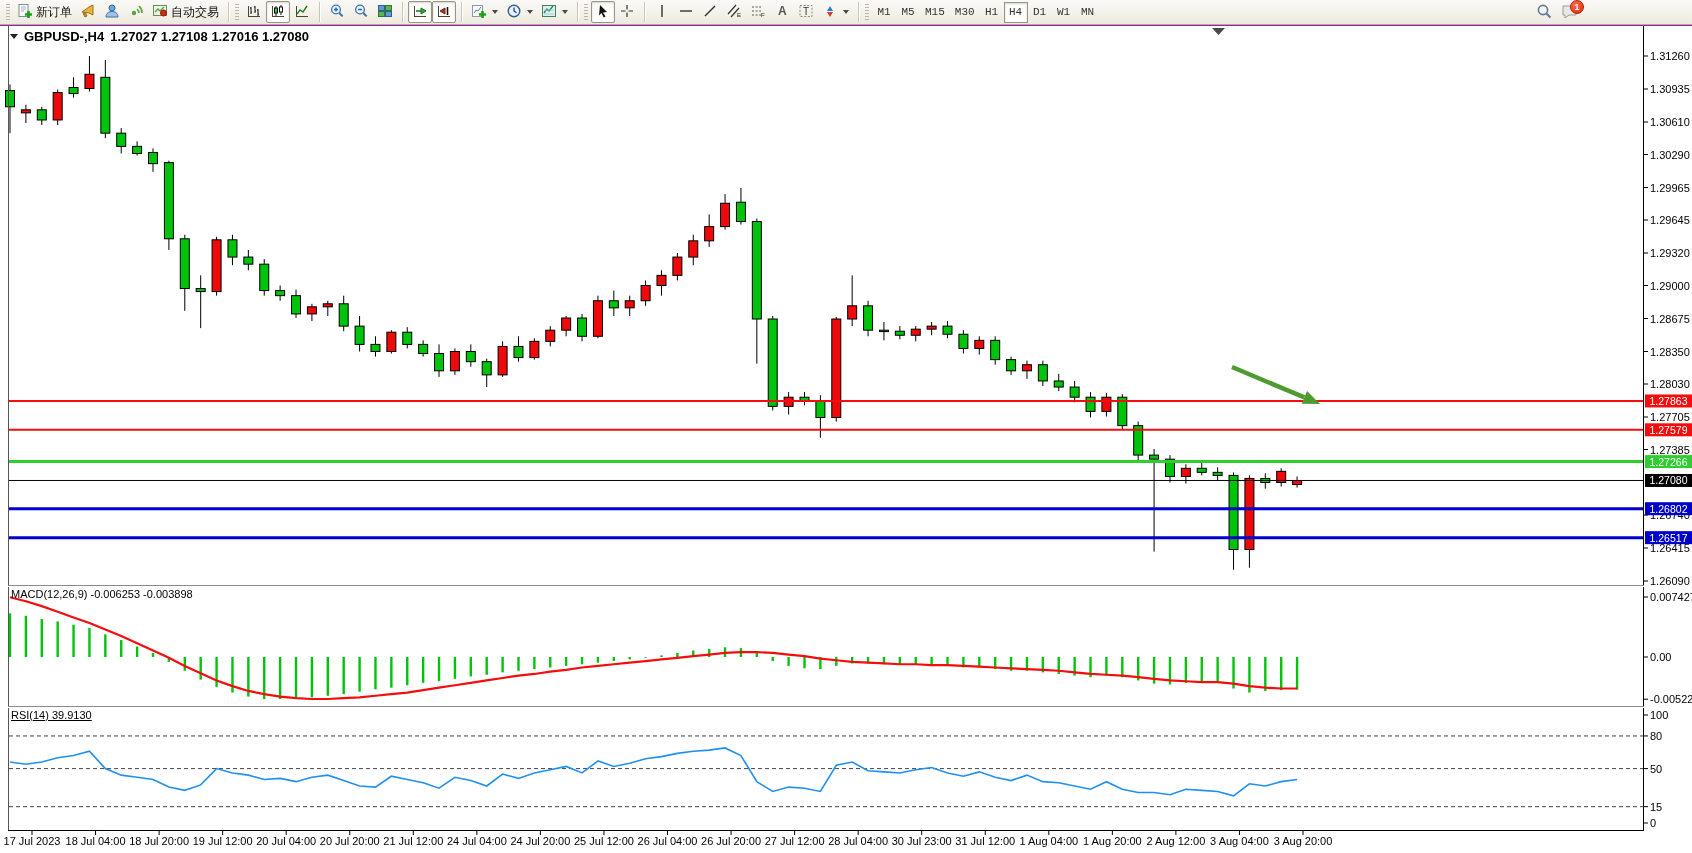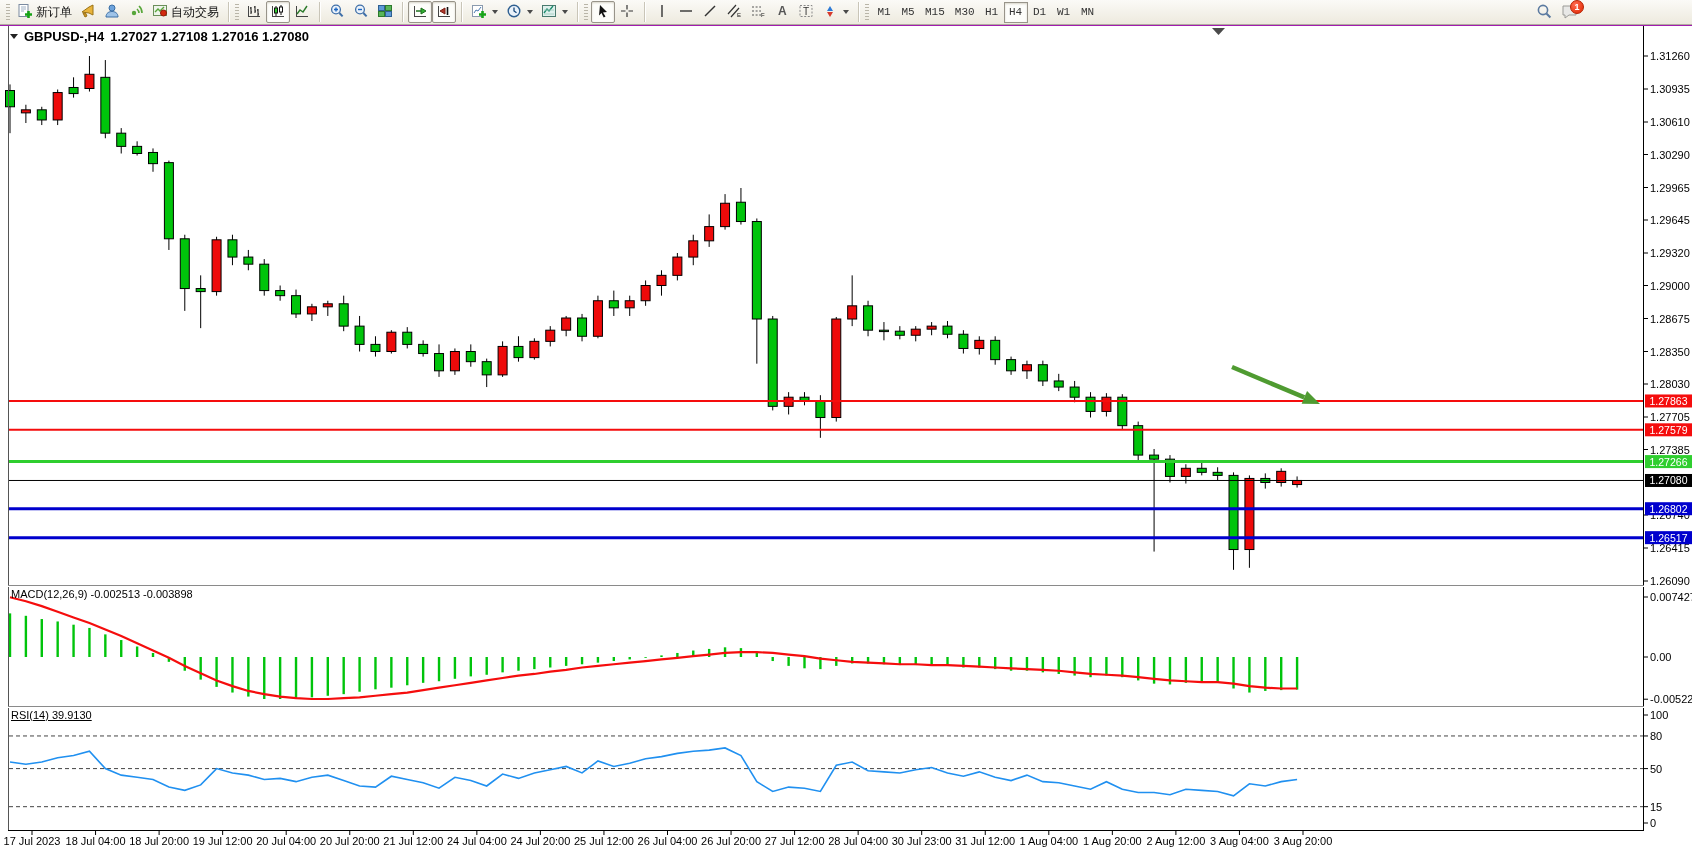--- a/index.html
+++ b/index.html
@@ -275,21 +275,21 @@
         <span class="badge-red">1</span>
       </div>
     </div>
   </div>
 
   <div id="chart-title">
     <span class="dd-arrow"></span>
     <span style="font-weight:bold;">GBPUSD-,H4</span>
     <span style="font-weight:bold;">1.27027 1.27108 1.27016 1.27080</span>
   </div>
-  <div class="ind-label" id="macd-label">MACD(12,26,9) -0.002513 -0.003898</div>
+  <div class="ind-label" id="macd-label">MACD(12,26,9) -0.006253 -0.003898</div>
   <div class="ind-label" id="rsi-label">RSI(14) 39.9130</div>
 
   <svg id="chart-svg" width="1692" height="853">
       <rect x="0" y="26" width="1692" height="827" fill="#ffffff"></rect>
       <line x1="1643" y1="56" x2="1648" y2="56" stroke="#000"></line>
       <text x="1650" y="60" font-size="11" fill="#000">1.31260</text>
       <line x1="1643" y1="89.00374999999974" x2="1648" y2="89.00374999999974" stroke="#000"></line>
       <text x="1650" y="93.00374999999974" font-size="11" fill="#000">1.30935</text>
       <line x1="1643" y1="122.0074999999995" x2="1648" y2="122.0074999999995" stroke="#000"></line>
       <text x="1650" y="126.0074999999995" font-size="11" fill="#000">1.30610</text>

